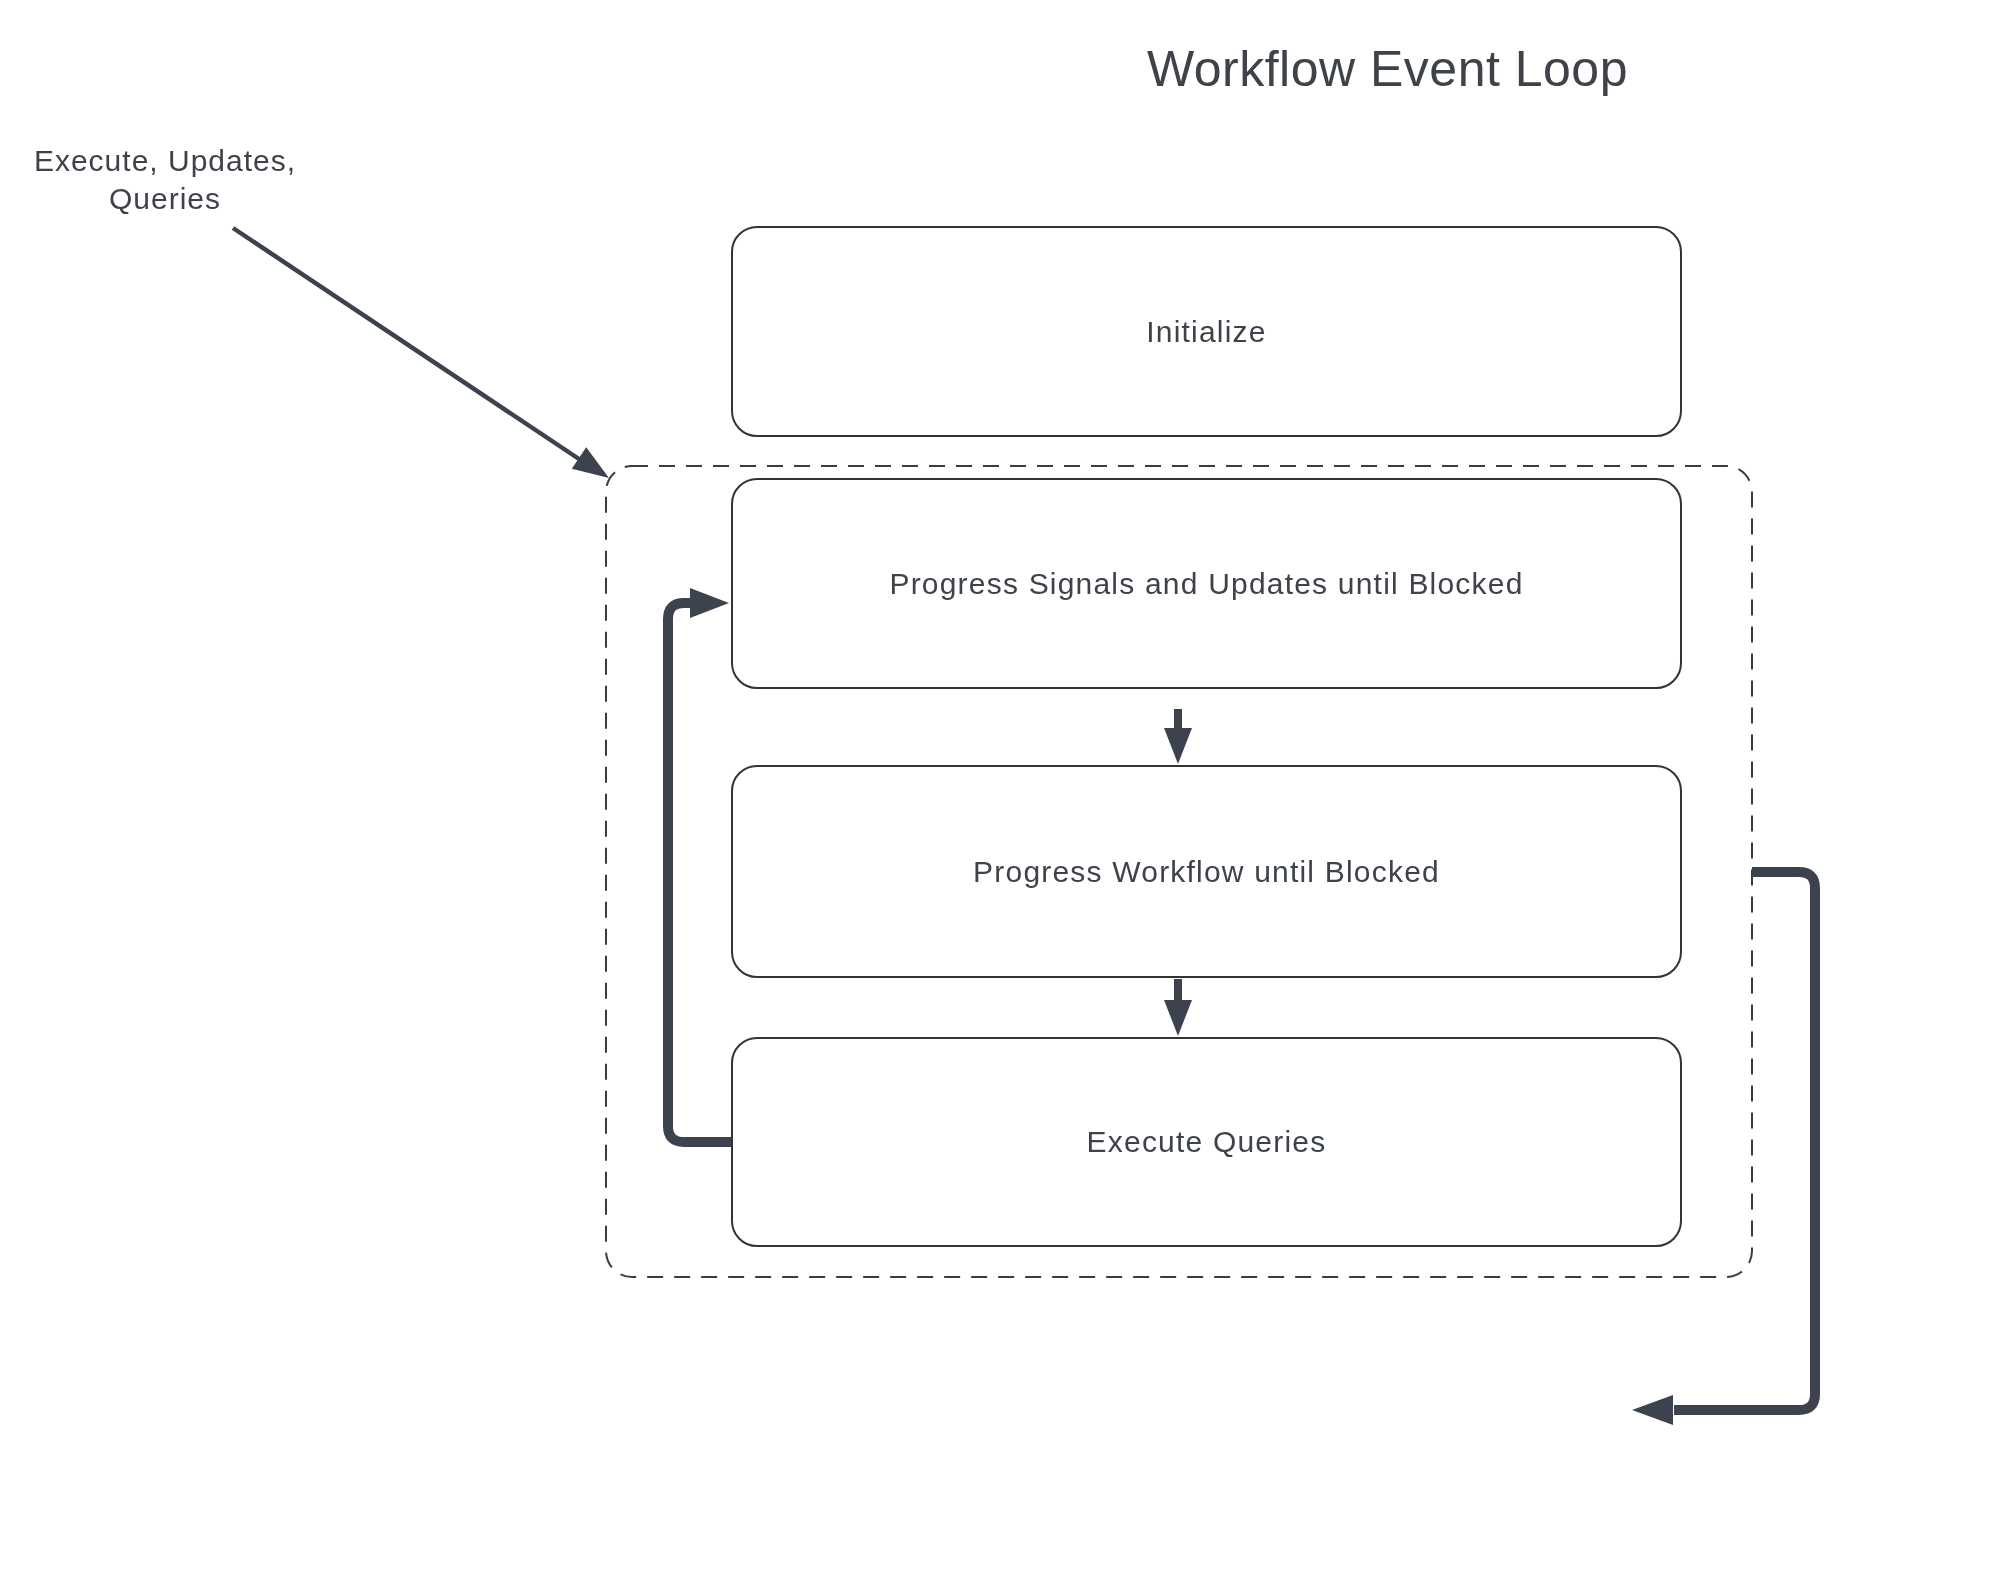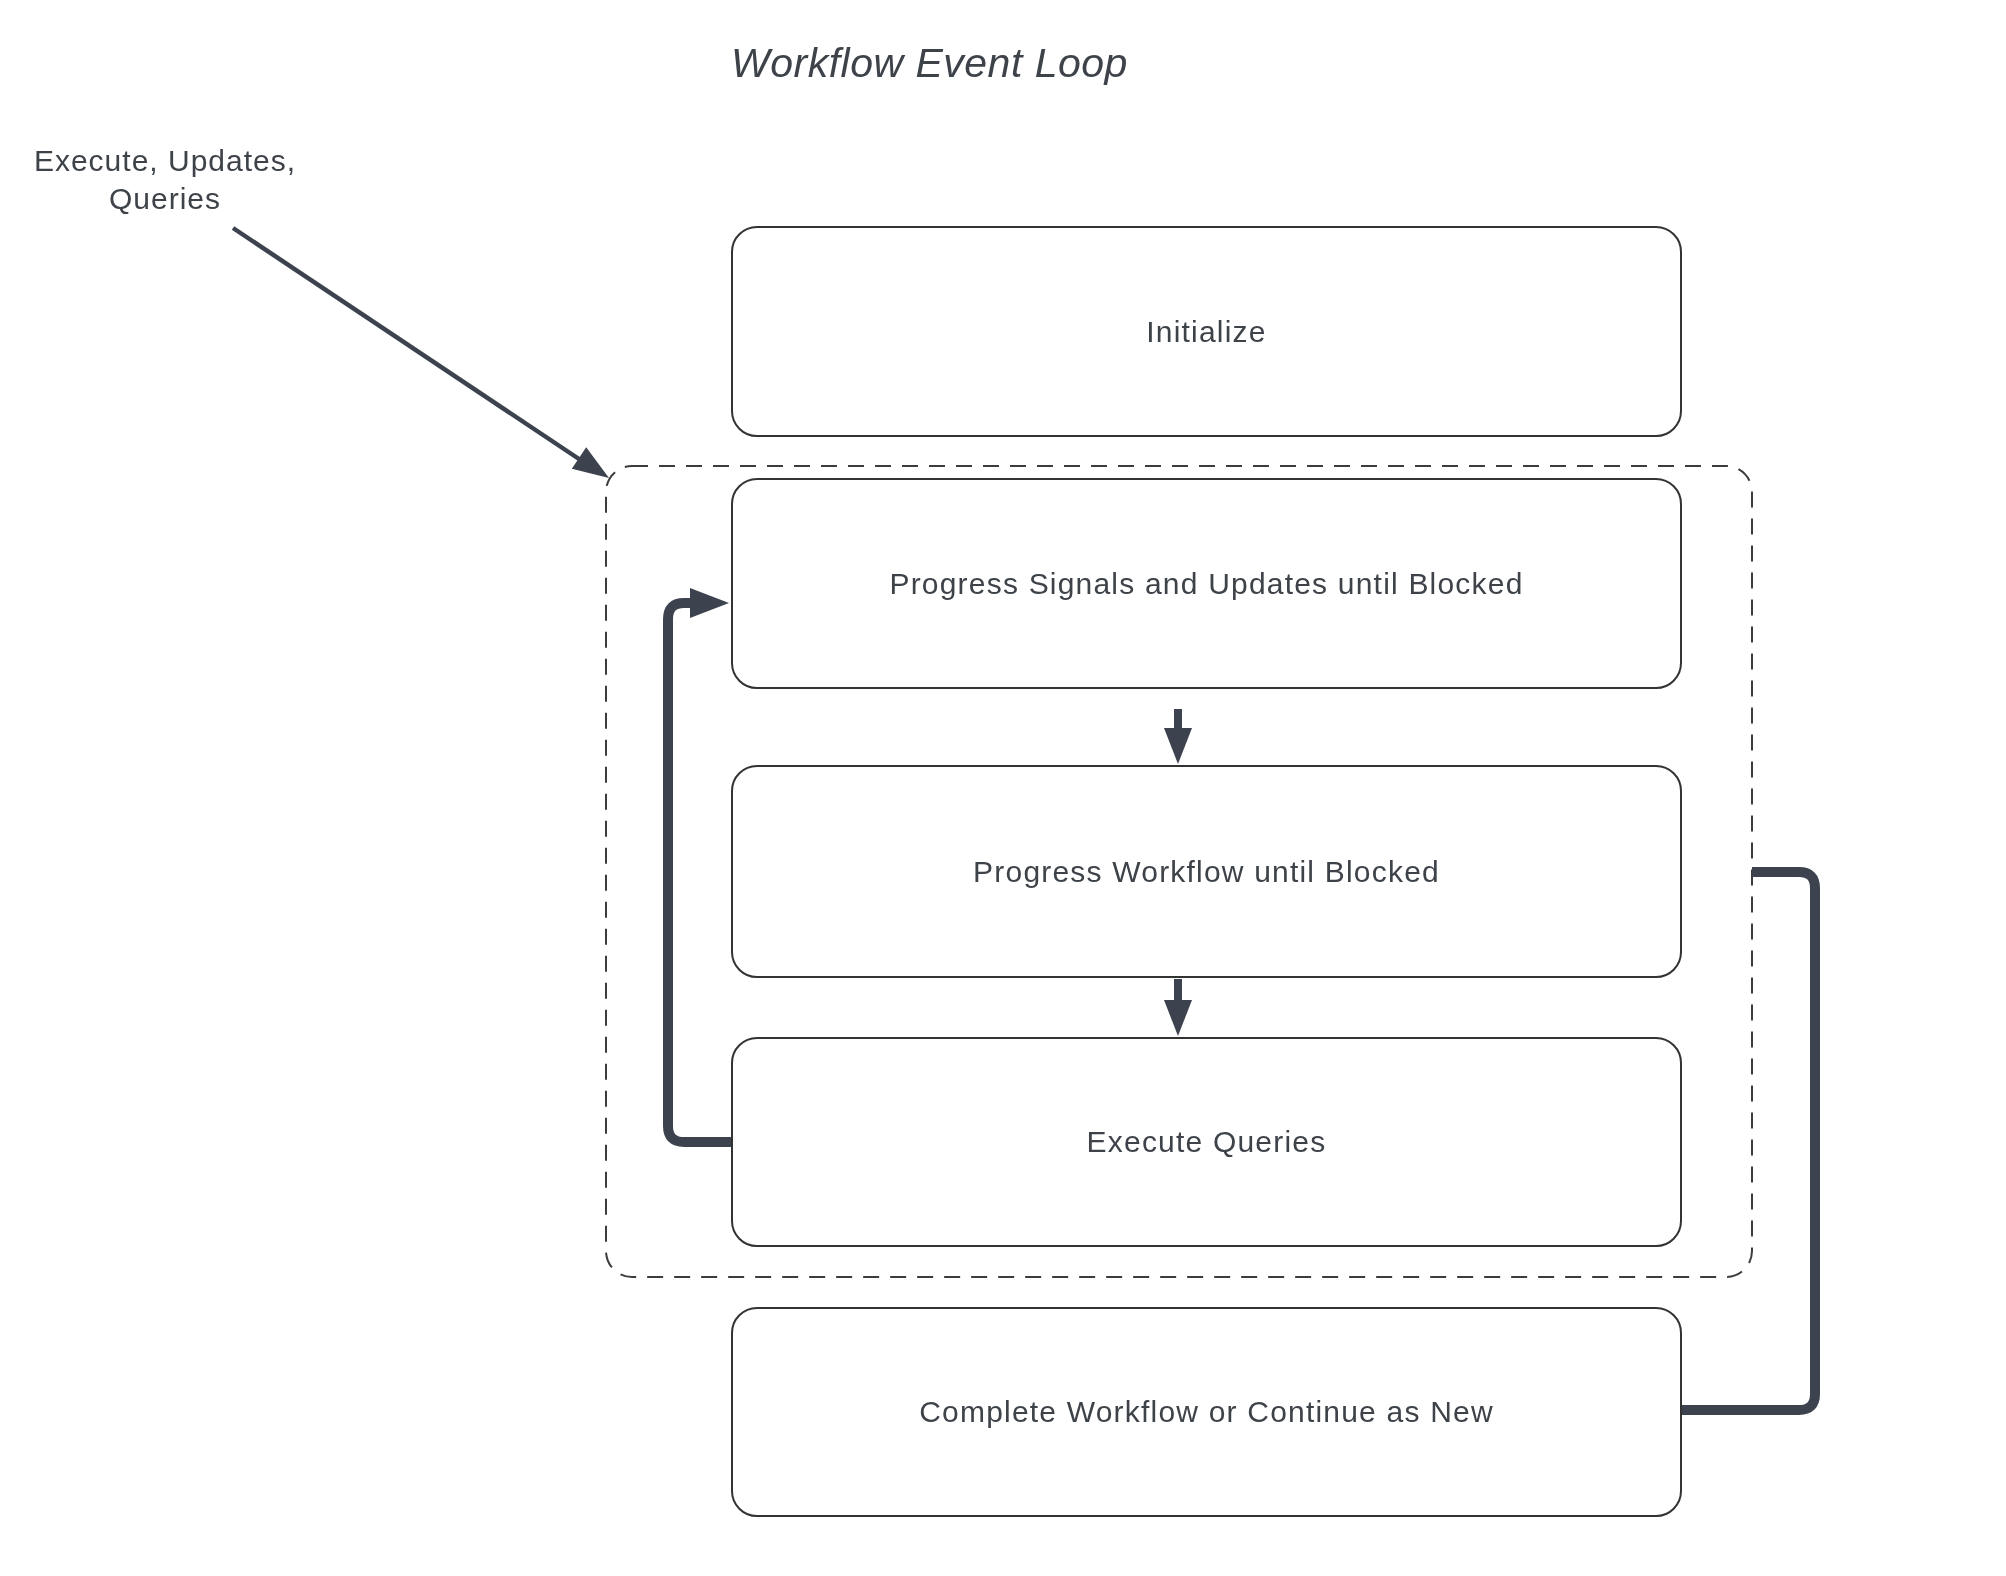--- a/index.html
+++ b/index.html
@@ -30,23 +30,22 @@
     left: 0; top: 0;
     width: 2006px; height: 1576px;
     z-index: 1;
   }
   .accent-stroke { stroke: var(--accent); fill: none; }
   .accent-fill   { fill: var(--accent); stroke: none; }
   .dashed-rect   { stroke: var(--dashed-border); fill: none; }
   .diagram-title {
     position: absolute;
     left: 731px; top: 40px; width: 897px;
-    text-align: left;
-    font-size: 41px;
-    font-style: italic;
+    text-align: right;
+    font-size: 50px;
     letter-spacing: 0.5px;
     color: var(--text);
     z-index: 2;
   }
   .annotation {
     position: absolute;
     left: 25px; top: 142px; width: 280px;
     text-align: center;
     font-size: 30px;
     line-height: 38px;
@@ -128,17 +127,14 @@
   </div>
 
   <div class="node node-progress-workflow">
     <span>Progress Workflow until Blocked</span>
   </div>
 
   <div class="node node-execute-queries">
     <span>Execute Queries</span>
   </div>
 
-  <div class="node node-complete">
-    <span>Complete Workflow or Continue as New</span>
-  </div>
 
 </div>
 
 </body></html>

